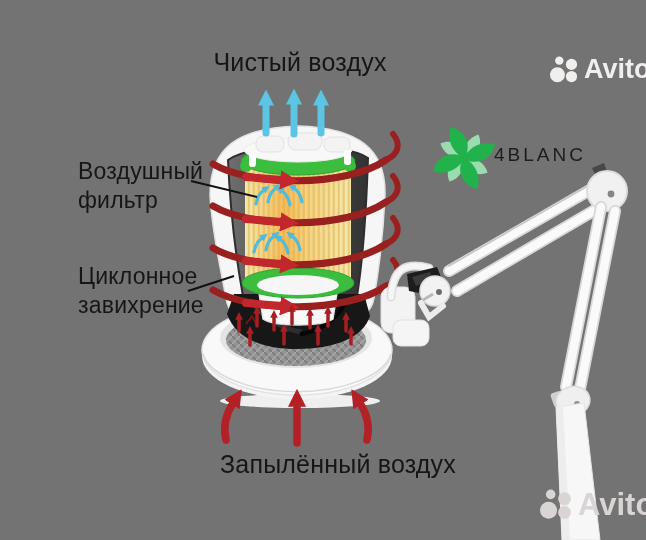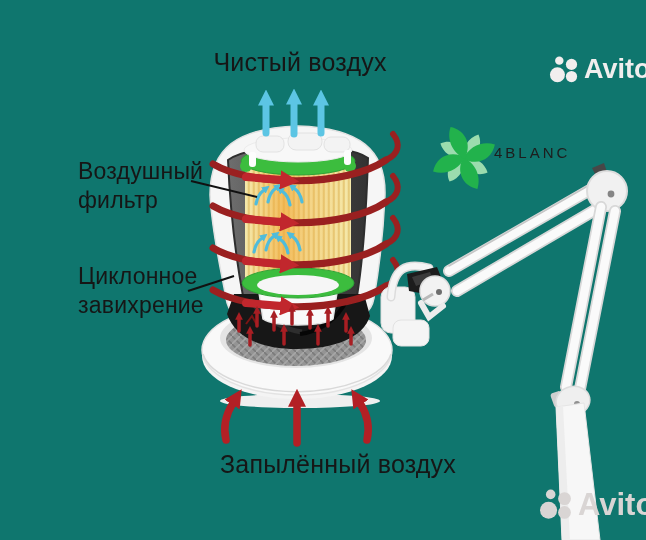--- a/index.html
+++ b/index.html
@@ -1,31 +1,31 @@
 <!DOCTYPE html>
 <html><head>
 <meta charset="utf-8">
 <style>
   html,body{margin:0;padding:0;background:#ffffff;}
   #canvas{
-    position:relative;width:646px;height:540px;background:#0f766e;
+    position:relative;width:646px;height:540px;background:#737373;
     overflow:hidden;font-family:"Liberation Sans",sans-serif;
   }
   #scene{position:absolute;left:0;top:0;}
   .lbl{
     position:absolute;color:#161616;
     font-family:"Liberation Sans",sans-serif;
     line-height:1.28;letter-spacing:.2px;white-space:nowrap;
   }
   .lbl-big{font-size:25px;}
   .lbl-side{font-size:23px;}
   .centered{text-align:center;}
   .brand{
     position:absolute;left:494px;top:144px;
-    font-size:15px;font-weight:500;letter-spacing:3px;color:#1d1d1d;
+    font-size:19px;font-weight:500;letter-spacing:3px;color:#1d1d1d;
   }
   .wm{
     position:absolute;display:flex;align-items:center;gap:5px;
     font-weight:bold;user-select:none;
   }
   .wm-top{left:549px;top:54px;color:#f1eeee;font-size:27px;}
   .wm-bottom{left:539px;top:487px;color:#d9d5d4;font-size:31px;}
   .wm svg{display:block;}
 </style>
 </head>

